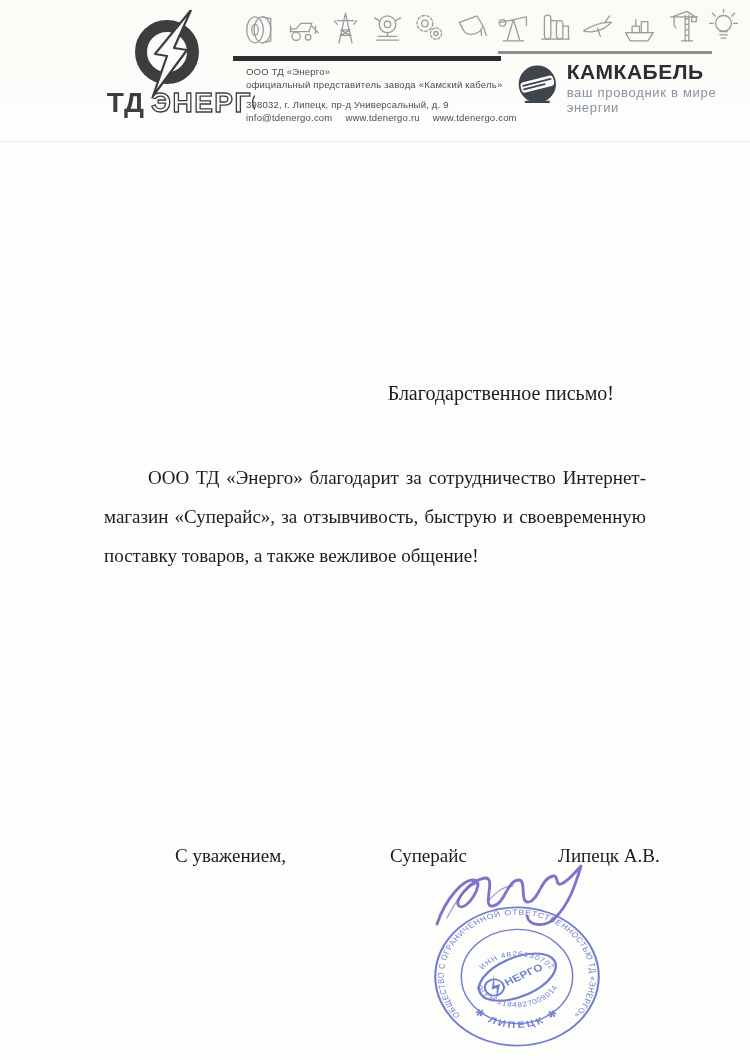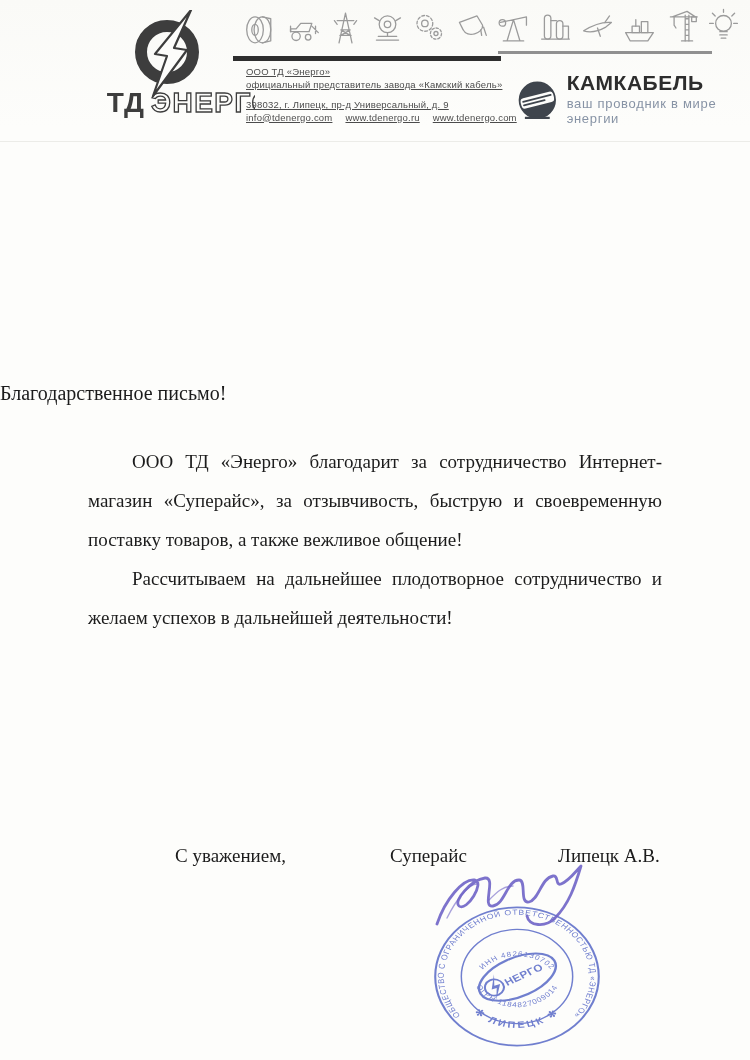--- a/index.html
+++ b/index.html
@@ -12,35 +12,35 @@
   
   .logo-block{position:absolute;left:85px;top:10px;width:170px;height:112px;}
   .hicons{position:absolute;left:243px;top:5px;width:499px;height:46px;
     display:flex;justify-content:space-between;align-items:center;}
   .hicon{flex:0 0 auto;}
   .hicon *{stroke:#9b9b9b;fill:none;stroke-width:1.4;stroke-linecap:round;stroke-linejoin:round;}
   .divider-dark{position:absolute;left:233px;top:56px;width:268px;height:5px;background:#2e2e2e;}
   .divider-gray{position:absolute;left:498px;top:51px;width:214px;height:3px;background:#909090;}
   .letterhead-rule{position:absolute;left:0;top:141px;width:750px;height:1px;background:#ececе8;background:#ececе8;background:#ecece8;}
   .contact{position:absolute;left:246px;top:66px;width:260px;
-    font-size:9.5px;line-height:12.5px;color:#4c4c4c;letter-spacing:.2px;text-decoration:underline;}
+    font-size:9.5px;line-height:12.5px;color:#4c4c4c;letter-spacing:.2px;}
   .contact .gap{height:8px;}
   .contact .weblinks span{margin-right:13px;}
-  .partner{position:absolute;left:516px;top:60px;display:flex;align-items:flex-end;gap:8px;margin-top:11px;}
+  .partner{position:absolute;left:516px;top:60px;display:flex;align-items:flex-start;gap:8px;}
   .partner-text{display:flex;flex-direction:column;}
   .partner-name{font-size:21px;font-weight:800;color:#2d2d2d;letter-spacing:.5px;
     font-family:"Liberation Sans",sans-serif;}
   .partner-tagline{font-size:13px;color:#8793a5;letter-spacing:.7px;margin-top:1px;}
   
-  .title{position:absolute;left:0;top:382px;width:614px;text-align:left;
+  .title{position:absolute;left:0;top:382px;width:614px;text-align:right;
     font-family:"Liberation Serif",serif;font-size:20px;color:#1c1c1c;}
   .body-text{position:absolute;left:88px;top:442px;width:574px;
     font-family:"Liberation Serif",serif;font-size:19px;line-height:39px;
     color:#1c1c1c;text-align:justify;}
-  .body-text p{margin:0;text-indent:44px;}
+  .body-text p{margin:16px;text-indent:44px;}
   .sign-row{position:absolute;left:0;top:845px;width:750px;height:26px;
     font-family:"Liberation Serif",serif;font-size:19px;color:#1c1c1c;}
   .sign-row .closing{position:absolute;left:135px;margin-left:40px;}
   .sign-row .position{position:absolute;left:390px;}
   .sign-row .signer{position:absolute;left:558px;}
   .signature-svg{position:absolute;left:423px;top:860px;z-index:3;}
   .stamp-svg{position:absolute;left:430px;top:903px;z-index:2;opacity:.8;}
 </style>
 </head>
 <body>
@@ -145,21 +145,20 @@
     <div class="partner-text">
       <span class="partner-name">КАМКАБЕЛЬ</span>
       <span class="partner-tagline">ваш проводник в мире энергии</span>
     </div>
   </div>
 
   <div class="title">Благодарственное письмо!</div>
 
   <div class="body-text">
     <p>ООО ТД «Энерго» благодарит за сотрудничество Интернет-магазин «Суперайс», за отзывчивость, быструю и своевременную поставку товаров, а также вежливое общение!</p>
-    <p>Рассчитываем на дальнейшее плодотворное сотрудничество и желаем успехов в дальнейшей деятельности!</p>
   </div>
 
   <div class="sign-row">
     <span class="closing">С уважением,</span>
     <span class="position">Суперайс</span>
     <span class="signer">Липецк А.В.</span>
   </div>
 
   <svg class="signature-svg" width="175" height="88" viewBox="0 0 175 88">
     <path d="M14,64 C22,40 40,18 52,20 C62,22 44,52 36,46 C30,41 48,20 62,18 C74,17 58,48 70,46 C82,44 84,20 96,20 C104,20 96,44 106,42 C116,40 118,18 130,16 C136,15 132,26 138,24 C146,21 152,12 158,6 C152,26 146,44 132,58 C122,68 106,66 104,56" fill="none" stroke="#6f64c6" stroke-width="2.8" stroke-linecap="round" stroke-linejoin="round" opacity="0.9"></path>

